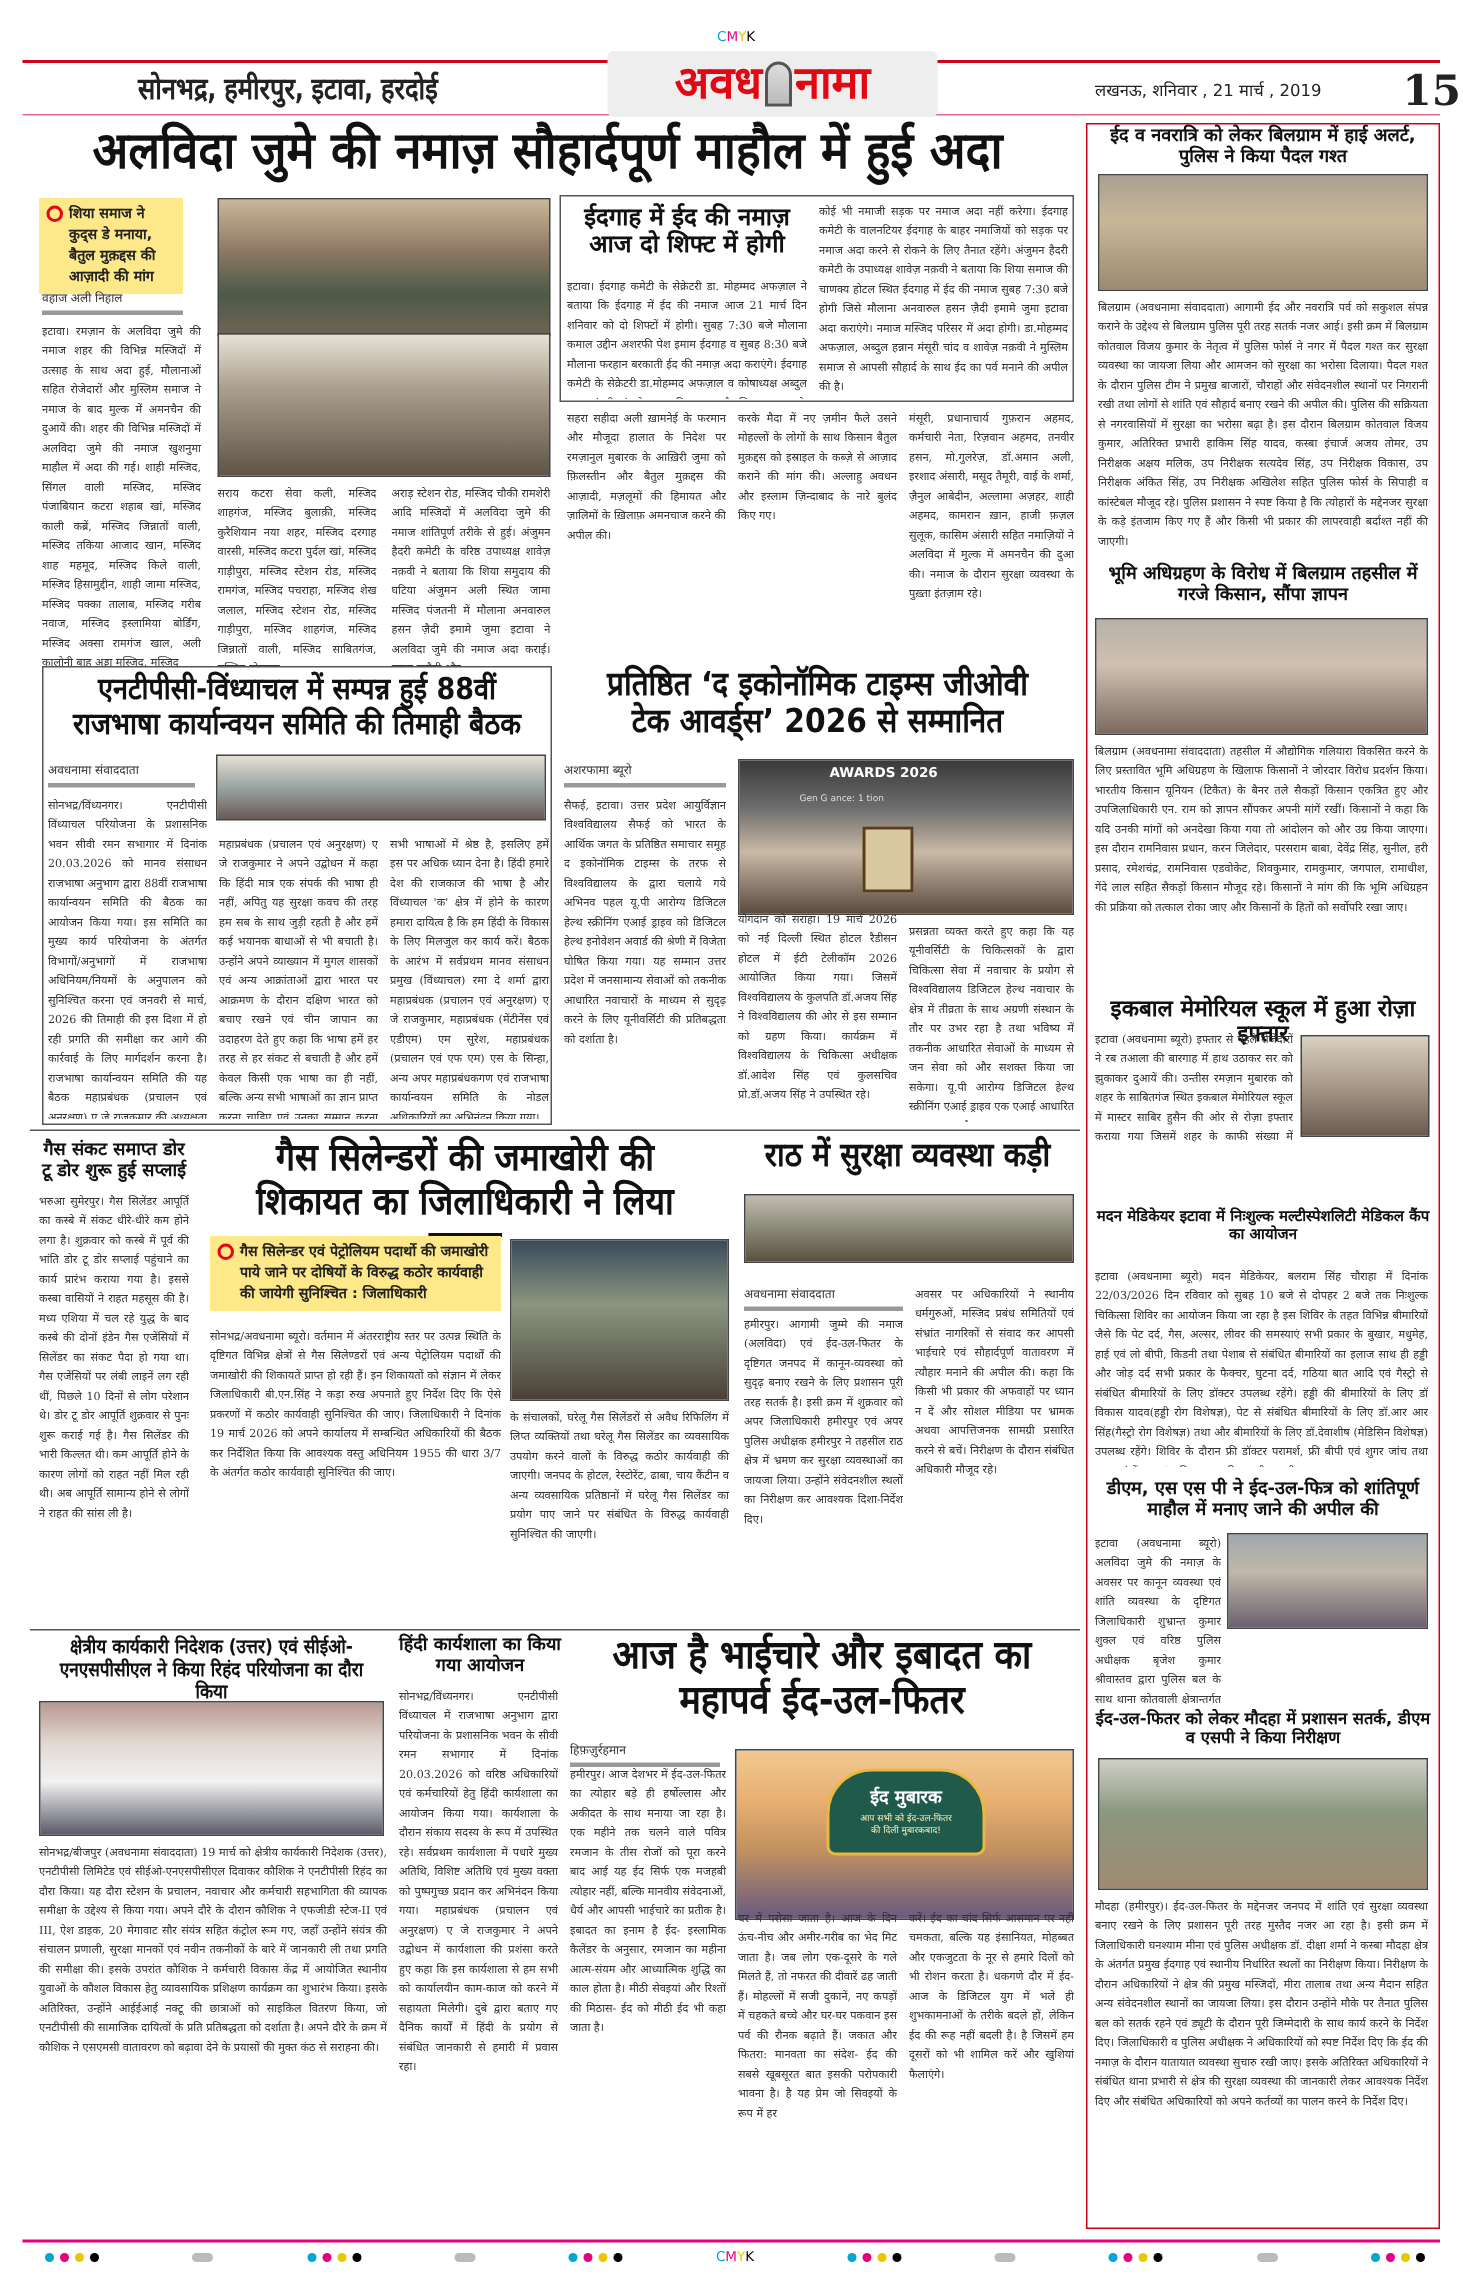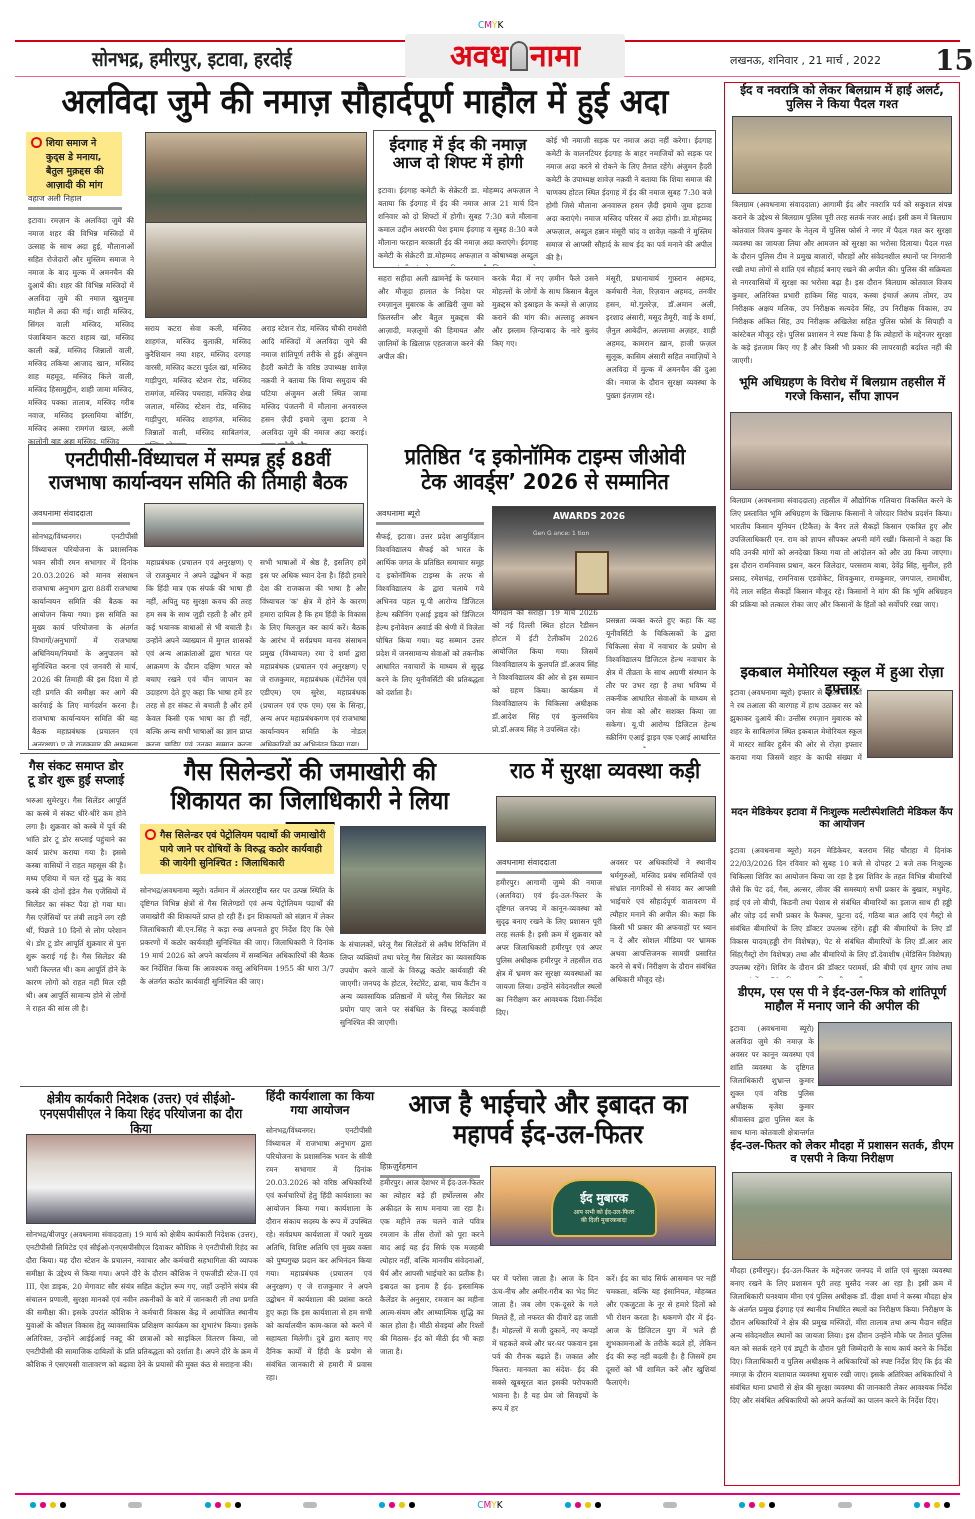--- a/index.html
+++ b/index.html
@@ -35,21 +35,21 @@
 </div>
 
 <div class="redline" style="top:40px"></div>
 <div class="pinkline" style="top:76px"></div>
 <div class="abs masthead-left" style="left:92px;top:44px;line-height:30px">सोनभद्र, हमीरपुर, इटावा, हरदोई</div>
 <div class="abs logo" style="left:405px;top:34px;height:44px;width:220px;justify-content:center">
   <span>अवध</span>
   <span class="dome"></span>
   <span>नामा</span>
 </div>
-<div class="abs date" style="left:730px;top:52px">लखनऊ, शनिवार , 21 मार्च , 2022</div>
+<div class="abs date" style="left:730px;top:52px">लखनऊ, शनिवार , 21 मार्च , 2019</div>
 <div class="abs pageno" style="left:935px;top:44px">15</div>
 
 <div class="abs hl" style="left:20px;top:82px;width:690px;font-size:34px;transform:scaleX(.92)">अलविदा जुमे की नमाज़ सौहार्दपूर्ण माहौल में हुई अदा</div>
 
 <div class="yellow" style="left:26px;top:132px;width:96px;font-size:9.5px;line-height:14px">
   <span class="ring"></span>
   <span>शिया समाज ने कुद्स डे मनाया, बैतुल मुक़द्दस की आज़ादी की मांग</span>
 </div>
 <div class="abs byline" style="left:28px;top:192px;width:94px">वहाज अली निहाल</div>
 <div class="abs txt" style="left:28px;top:214px;width:106px;height:230px">इटावा। रमज़ान के अलविदा जुमे की नमाज शहर की विभिन्न मस्जिदों में उत्साह के साथ अदा हुई, मौलानाओं सहित रोजेदारों और मुस्लिम समाज ने नमाज के बाद मुल्क में अमनचैन की दुआयें की। शहर की विभिन्न मस्जिदों में अलविदा जुमे की नमाज खुशनुमा माहौल में अदा की गई। शाही मस्जिद, सिंगल वाली मस्जिद, मस्जिद पंजाबियान कटरा शहाब खां, मस्जिद काली कब्रें, मस्जिद जिन्नातों वाली, मस्जिद तकिया आजाद खान, मस्जिद शाह महमूद, मस्जिद किले वाली, मस्जिद हिसामुद्दीन, शाही जामा मस्जिद, मस्जिद पक्का तालाब, मस्जिद गरीब नवाज, मस्जिद इस्लामिया बोर्डिंग, मस्जिद अक्सा रामगंज खाल, अली कालोनी बाह अड्डा मस्जिद, मस्जिद</div>
@@ -57,34 +57,34 @@
 <div class="photo" style="left:145px;top:132px;width:222px;height:92px;background:linear-gradient(180deg,#c9b79a 0%,#8a7660 40%,#4c5a48 70%,#6f6455 100%)"></div>
 <div class="photo" style="left:145px;top:222px;width:222px;height:96px;background:linear-gradient(180deg,#e7e2d8 0%,#a89c8a 40%,#5e5447 100%)"></div>
 <div class="abs txt" style="left:145px;top:322px;width:106px;height:122px">सराय कटरा सेवा कली, मस्जिद शाहगंज, मस्जिद बुलाक़ी, मस्जिद कुरैशियान नया शहर, मस्जिद दरगाह वारसी, मस्जिद कटरा पुर्दल खां, मस्जिद गाड़ीपुरा, मस्जिद स्टेशन रोड, मस्जिद रामगंज, मस्जिद पचराहा, मस्जिद शेख जलाल, मस्जिद स्टेशन रोड, मस्जिद गाड़ीपुरा, मस्जिद शाहगंज, मस्जिद जिन्नातों वाली, मस्जिद साबितगंज, मस्जिद मोहल्ला</div>
 <div class="abs txt" style="left:261px;top:322px;width:106px;height:122px">अराड़ स्टेशन रोड, मस्जिद चौकी रामशेरी आदि मस्जिदों में अलविदा जुमे की नमाज शांतिपूर्ण तरीके से हुई। अंजुमन हैदरी कमेटी के वरिष्ठ उपाध्यक्ष शावेज़ नक़वी ने बताया कि शिया समुदाय की घटिया अंजुमन अली स्थित जामा मस्जिद पंजतनी में मौलाना अनवारुल हसन ज़ैदी इमामे जुमा इटावा ने अलविदा जुमे की नमाज अदा कराई। इमाम खुमैनी और</div>
 
 <div class="box" style="left:373px;top:130px;width:343px;height:138px"></div>
 <div class="abs hl" style="left:378px;top:136px;width:160px;font-size:16px">ईदगाह में ईद की नमाज़ आज दो शिफ्ट में होगी</div>
 <div class="abs txt" style="left:378px;top:184px;width:160px;height:82px">इटावा। ईदगाह कमेटी के सेक्रेटरी डा. मोहम्मद अफज़ाल ने बताया कि ईदगाह में ईद की नमाज आज 21 मार्च दिन शनिवार को दो शिफ्टों में होगी। सुबह 7:30 बजे मौलाना कमाल उद्दीन अशरफी पेश इमाम ईदगाह व सुबह 8:30 बजे मौलाना फरहान बरकाती ईद की नमाज़ अदा कराएंगे। ईदगाह कमेटी के सेक्रेटरी डा.मोहम्मद अफज़ाल व कोषाध्यक्ष अब्दुल हन्नान मंसूरी चांद ने बताया कि शासन और जिला प्रशासन के निर्देशों के अनुपालन में ईद की नमाज ईदगाह परिसर में ही होगी,</div>
 <div class="abs txt" style="left:546px;top:134px;width:166px;height:132px">कोई भी नमाजी सड़क पर नमाज अदा नहीं करेगा। ईदगाह कमेटी के वालनटियर ईदगाह के बाहर नमाजियों को सड़क पर नमाज अदा करने से रोकने के लिए तैनात रहेंगे। अंजुमन हैदरी कमेटी के उपाध्यक्ष शावेज़ नक़वी ने बताया कि शिया समाज की चाणक्य होटल स्थित ईदगाह में ईद की नमाज सुबह 7:30 बजे होगी जिसे मौलाना अनवारुल हसन ज़ैदी इमामे जुमा इटावा अदा कराएंगे। नमाज मस्जिद परिसर में अदा होगी। डा.मोहम्मद अफज़ाल, अब्दुल हन्नान मंसूरी चांद व शावेज़ नक़वी ने मुस्लिम समाज से आपसी सौहार्द के साथ ईद का पर्व मनाने की अपील की है।</div>
 
-<div class="abs txt" style="left:378px;top:272px;width:106px;height:170px">सहरा सहीदा अली ख़ामनेई के फरमान और मौजूदा हालात के निदेश पर रमज़ानुल मुबारक के आख़िरी जुमा को फ़िलस्तीन और बैतुल मुक़द्दस की आज़ादी, मज़लूमों की हिमायत और ज़ालिमों के ख़िलाफ़ एहतजाज करने की अपील की।</div>
+<div class="abs txt" style="left:378px;top:272px;width:106px;height:170px">सहरा सहीदा अली ख़ामनेई के फरमान और मौजूदा हालात के निदेश पर रमज़ानुल मुबारक के आख़िरी जुमा को फ़िलस्तीन और बैतुल मुक़द्दस की आज़ादी, मज़लूमों की हिमायत और ज़ालिमों के ख़िलाफ़ अमनचाज करने की अपील की।</div>
 <div class="abs txt" style="left:492px;top:272px;width:106px;height:170px">करके मैदा में नए ज़मीन फैले उसने मोहल्लों के लोगों के साथ किसान बैतुल मुक़द्दस को इस्राइल के कब्ज़े से आज़ाद कराने की मांग की। अल्लाहु अवधन और इस्लाम ज़िन्दाबाद के नारे बुलंद किए गए।</div>
 <div class="abs txt" style="left:606px;top:272px;width:110px;height:170px">मंसूरी, प्रधानाचार्य गुफ़रान अहमद, कर्मचारी नेता, रिज़वान अहमद, तनवीर हसन, मो.गुलरेज़, डॉ.अमान अली, इरशाद अंसारी, मसूद तैमूरी, वाई के शर्मा, ज़ैनुल आबेदीन, अल्लामा अज़हर, शाही अहमद, कामरान ख़ान, हाजी फ़ज़ल सुलूक, कासिम अंसारी सहित नमाज़ियों ने अलविदा में मुल्क में अमनचैन की दुआ की। नमाज के दौरान सुरक्षा व्यवस्था के पुख़्ता इंतज़ाम रहे।</div>
 
 <div class="box" style="left:28px;top:444px;width:340px;height:306px"></div>
 <div class="abs hl" style="left:30px;top:448px;width:336px;font-size:20px;transform:scaleX(.9)">एनटीपीसी-विंध्याचल में सम्पन्न हुई 88वीं राजभाषा कार्यान्वयन समिति की तिमाही बैठक</div>
 <div class="abs byline" style="left:32px;top:507px;width:98px">अवधनामा संवाददाता</div>
 <div class="photo" style="left:144px;top:503px;width:220px;height:44px;background:linear-gradient(180deg,#e4e1d6 0%,#9aa4a0 50%,#6a5a58 100%)"></div>
 <div class="abs txt" style="left:32px;top:530px;width:106px;height:216px">सोनभद्र/विंध्यनगर। एनटीपीसी विंध्याचल परियोजना के प्रशासनिक भवन सीवी रमन सभागार में दिनांक 20.03.2026 को मानव संसाधन राजभाषा अनुभाग द्वारा 88वीं राजभाषा कार्यान्वयन समिति की बैठक का आयोजन किया गया। इस समिति का मुख्य कार्य परियोजना के अंतर्गत विभागों/अनुभागों में राजभाषा अधिनियम/नियमों के अनुपालन को सुनिश्चित करना एवं जनवरी से मार्च, 2026 की तिमाही की इस दिशा में हो रही प्रगति की समीक्षा कर आगे की कार्रवाई के लिए मार्गदर्शन करना है। राजभाषा कार्यान्वयन समिति की यह बैठक महाप्रबंधक (प्रचालन एवं अनुरक्षण) ए जे राजकुमार की अध्यक्षता में आयोजित की गई।</div>
 <div class="abs txt" style="left:146px;top:556px;width:106px;height:190px">महाप्रबंधक (प्रचालन एवं अनुरक्षण) ए जे राजकुमार ने अपने उद्बोधन में कहा कि हिंदी मात्र एक संपर्क की भाषा ही नहीं, अपितु यह सुरक्षा कवच की तरह हम सब के साथ जुड़ी रहती है और हमें कई भयानक बाधाओं से भी बचाती है। उन्होंने अपने व्याख्यान में मुगल शासकों एवं अन्य आक्रांताओं द्वारा भारत पर आक्रमण के दौरान दक्षिण भारत को बचाए रखने एवं चीन जापान का उदाहरण देते हुए कहा कि भाषा हमें हर तरह से हर संकट से बचाती है और हमें केवल किसी एक भाषा का ही नहीं, बल्कि अन्य सभी भाषाओं का ज्ञान प्राप्त करना चाहिए एवं उनका सम्मान करना चाहिए। हिंदी उन</div>
 <div class="abs txt" style="left:260px;top:556px;width:106px;height:190px">सभी भाषाओं में श्रेष्ठ है, इसलिए हमें इस पर अधिक ध्यान देना है। हिंदी हमारे देश की राजकाज की भाषा है और विंध्याचल 'क' क्षेत्र में होने के कारण हमारा दायित्व है कि हम हिंदी के विकास के लिए मिलजुल कर कार्य करें। बैठक के आरंभ में सर्वप्रथम मानव संसाधन प्रमुख (विंध्याचल) रमा दे शर्मा द्वारा महाप्रबंधक (प्रचालन एवं अनुरक्षण) ए जे राजकुमार, महाप्रबंधक (मेंटीनेंस एवं एडीएम) एम सुरेश, महाप्रबंधक (प्रचालन एवं एफ एम) एस के सिन्हा, अन्य अपर महाप्रबंधकगण एवं राजभाषा कार्यान्वयन समिति के नोडल अधिकारियों का अभिनंदन किया गया।</div>
 
 <div class="abs hl" style="left:372px;top:444px;width:346px;font-size:22px;transform:scaleX(.9)">प्रतिष्ठित ‘द इकोनॉमिक टाइम्स जीओवी टेक आवर्ड्स’ 2026 से सम्मानित</div>
-<div class="abs byline" style="left:376px;top:507px;width:108px">अवधनामा ब्यूरो</div>
+<div class="abs byline" style="left:376px;top:507px;width:108px">अशरफामा ब्यूरो</div>
 <div class="photo" style="left:492px;top:506px;width:224px;height:104px;background:linear-gradient(180deg,#3a3a3a 0%,#6b6b6b 30%,#c9b9a6 60%,#5a4a40 100%)">
   <div style="position:absolute;left:60px;top:4px;color:#fff;font-size:9px;font-weight:bold">AWARDS 2026</div>
   <div style="position:absolute;left:40px;top:22px;color:#ddd;font-size:6px">Gen G  ance: 1  tion</div>
   <div style="position:absolute;left:82px;top:44px;width:34px;height:44px;background:#d8c8a0;border:2px solid #5a3a20"></div>
 </div>
 <div class="abs txt" style="left:376px;top:530px;width:108px;height:218px">सैफई, इटावा। उत्तर प्रदेश आयुर्विज्ञान विश्वविद्यालय सैफई को भारत के आर्थिक जगत के प्रतिष्ठित समाचार समूह द इकोनॉमिक टाइम्स के तरफ से विश्वविद्यालय के द्वारा चलाये गये अभिनव पहल यू.पी आरोग्य डिजिटल हेल्थ स्क्रीनिंग एआई ड्राइव को डिजिटल हेल्थ इनोवेशन अवार्ड की श्रेणी में विजेता घोषित किया गया। यह सम्मान उत्तर प्रदेश में जनसामान्य सेवाओं को तकनीक आधारित नवाचारों के माध्यम से सुदृढ़ करने के लिए यूनीवर्सिटी की प्रतिबद्धता को दर्शाता है।</div>
 <div class="abs txt" style="left:492px;top:606px;width:106px;height:134px">योगदान को सराहा। 19 मार्च 2026 को नई दिल्ली स्थित होटल रैडीसन होटल में ईटी टेलीकॉम 2026 आयोजित किया गया। जिसमें विश्वविद्यालय के कुलपति डॉ.अजय सिंह ने विश्वविद्यालय की ओर से इस सम्मान को ग्रहण किया। कार्यक्रम में विश्वविद्यालय के चिकित्सा अधीक्षक डॉ.आदेश सिंह एवं कुलसचिव प्रो.डॉ.अजय सिंह ने उपस्थित रहे।</div>
 <div class="abs txt" style="left:606px;top:614px;width:110px;height:134px">प्रसन्नता व्यक्त करते हुए कहा कि यह यूनीवर्सिटी के चिकित्सकों के द्वारा चिकित्सा सेवा में नवाचार के प्रयोग से विश्वविद्यालय डिजिटल हेल्थ नवाचार के क्षेत्र में तीव्रता के साथ अग्रणी संस्थान के तौर पर उभर रहा है तथा भविष्य में तकनीक आधारित सेवाओं के माध्यम से जन सेवा को और सशक्त किया जा सकेगा। यू.पी आरोग्य डिजिटल हेल्थ स्क्रीनिंग एआई ड्राइव एक एआई आधारित स्वास्थ्य पहल है।</div>
 
 <div class="hr" style="left:20px;top:753px;width:700px"></div>
@@ -109,21 +109,21 @@
 <div class="hr" style="left:20px;top:1086px;width:700px"></div>
 <div class="abs hl" style="left:22px;top:1092px;width:238px;font-size:13px;transform:scaleX(.88)">क्षेत्रीय कार्यकारी निदेशक (उत्तर) एवं सीईओ-एनएसपीसीएल ने किया रिहंद परियोजना का दौरा किया</div>
 <div class="photo" style="left:26px;top:1134px;width:230px;height:90px;background:linear-gradient(180deg,#b89890 0%,#e0d8d0 30%,#f2f2f2 60%,#5a5a6a 100%)"></div>
 <div class="abs txt" style="left:26px;top:1228px;width:232px;height:258px">सोनभद्र/बीजपुर (अवधनामा संवाददाता) 19 मार्च को क्षेत्रीय कार्यकारी निदेशक (उत्तर), एनटीपीसी लिमिटेड एवं सीईओ-एनएसपीसीएल दिवाकर कौशिक ने एनटीपीसी रिहंद का दौरा किया। यह दौरा स्टेशन के प्रचालन, नवाचार और कर्मचारी सहभागिता की व्यापक समीक्षा के उद्देश्य से किया गया। अपने दौरे के दौरान कौशिक ने एफजीडी स्टेज-II एवं III, ऐश डाइक, 20 मेगावाट सौर संयंत्र सहित कंट्रोल रूम गए, जहाँ उन्होंने संयंत्र की संचालन प्रणाली, सुरक्षा मानकों एवं नवीन तकनीकों के बारे में जानकारी ली तथा प्रगति की समीक्षा की। इसके उपरांत कौशिक ने कर्मचारी विकास केंद्र में आयोजित स्थानीय युवाओं के कौशल विकास हेतु व्यावसायिक प्रशिक्षण कार्यक्रम का शुभारंभ किया। इसके अतिरिक्त, उन्होंने आईईआई नक्टू की छात्राओं को साइकिल वितरण किया, जो एनटीपीसी की सामाजिक दायित्वों के प्रति प्रतिबद्धता को दर्शाता है। अपने दौरे के क्रम में कौशिक ने एसएमसी वातावरण को बढ़ावा देने के प्रयासों की मुक्त कंठ से सराहना की।</div>
 
 <div class="abs hl" style="left:266px;top:1090px;width:108px;font-size:12px">हिंदी कार्यशाला का किया गया आयोजन</div>
 <div class="abs txt" style="left:266px;top:1124px;width:106px;height:362px">सोनभद्र/विंध्यनगर। एनटीपीसी विंध्याचल में राजभाषा अनुभाग द्वारा परियोजना के प्रशासनिक भवन के सीवी रमन सभागार में दिनांक 20.03.2026 को वरिष्ठ अधिकारियों एवं कर्मचारियों हेतु हिंदी कार्यशाला का आयोजन किया गया। कार्यशाला के दौरान संकाय सदस्य के रूप में उपस्थित रहे। सर्वप्रथम कार्यशाला में पधारे मुख्य अतिथि, विशिष्ट अतिथि एवं मुख्य वक्ता को पुष्पगुच्छ प्रदान कर अभिनंदन किया गया। महाप्रबंधक (प्रचालन एवं अनुरक्षण) ए जे राजकुमार ने अपने उद्बोधन में कार्यशाला की प्रशंसा करते हुए कहा कि इस कार्यशाला से हम सभी को कार्यालयीन काम-काज को करने में सहायता मिलेगी। दुबे द्वारा बताए गए दैनिक कार्यों में हिंदी के प्रयोग से संबंधित जानकारी से हमारी में प्रवास रहा।</div>
 
 <div class="abs hl" style="left:378px;top:1090px;width:340px;font-size:26px;transform:scaleX(.92)">आज है भाईचारे और इबादत का महापर्व ईद-उल-फितर</div>
 <div class="abs byline" style="left:380px;top:1160px;width:100px">हिफ़ज़ुर्रहमान</div>
-<div class="photo" style="left:490px;top:1166px;width:226px;height:80px;background:linear-gradient(180deg,#f0c890 0%,#e8b070 30%,#c09060 60%,#6a5a80 100%)">
+<div class="photo" style="left:490px;top:1166px;width:226px;height:114px;background:linear-gradient(180deg,#f0c890 0%,#e8b070 30%,#c09060 60%,#6a5a80 100%)">
   <div style="position:absolute;left:60px;top:12px;width:106px;height:58px;background:#1f5a4a;border:2px solid #e8b840;border-radius:30px 30px 6px 6px;text-align:center;padding-top:8px">
     <div style="color:#fff;font-weight:bold;font-size:12px">ईद मुबारक</div>
     <div style="color:#fff3c0;font-size:6px;margin-top:2px">आप सभी को ईद-उल-फितर</div>
     <div style="color:#fff3c0;font-size:6px">की दिली मुबारकबाद!</div>
   </div>
 </div>
 <div class="abs txt" style="left:380px;top:1176px;width:104px;height:310px">हमीरपुर। आज देशभर में ईद-उल-फितर का त्योहार बड़े ही हर्षोल्लास और अकीदत के साथ मनाया जा रहा है। एक महीने तक चलने वाले पवित्र रमजान के तीस रोजों को पूरा करने बाद आई यह ईद सिर्फ एक मजहबी त्योहार नहीं, बल्कि मानवीय संवेदनाओं, धैर्य और आपसी भाईचारे का प्रतीक है। इबादत का इनाम है ईद- इस्लामिक कैलेंडर के अनुसार, रमजान का महीना आत्म-संयम और आध्यात्मिक शुद्धि का काल होता है। मीठी सेवइयां और रिश्तों की मिठास- ईद को मीठी ईद भी कहा जाता है।</div>
 <div class="abs txt" style="left:492px;top:1272px;width:106px;height:214px">घर में परोसा जाता है। आज के दिन ऊंच-नीच और अमीर-गरीब का भेद मिट जाता है। जब लोग एक-दूसरे के गले मिलते हैं, तो नफरत की दीवारें ढह जाती हैं। मोहल्लों में सजी दुकानें, नए कपड़ों में चहकते बच्चे और घर-घर पकवान इस पर्व की रौनक बढ़ाते हैं। जकात और फितरा: मानवता का संदेश- ईद की सबसे खूबसूरत बात इसकी परोपकारी भावना है। है यह प्रेम जो सिवइयों के रूप में हर</div>
 <div class="abs txt" style="left:606px;top:1272px;width:110px;height:214px">करें। ईद का चांद सिर्फ आसमान पर नहीं चमकता, बल्कि यह इंसानियत, मोहब्बत और एकजुटता के नूर से हमारे दिलों को भी रोशन करता है। धकगणे दौर में ईद- आज के डिजिटल युग में भले ही शुभकामनाओं के तरीके बदले हों, लेकिन ईद की रूह नहीं बदली है। है जिसमें हम दूसरों को भी शामिल करें और खुशियां फैलाएंगे।</div>
 

